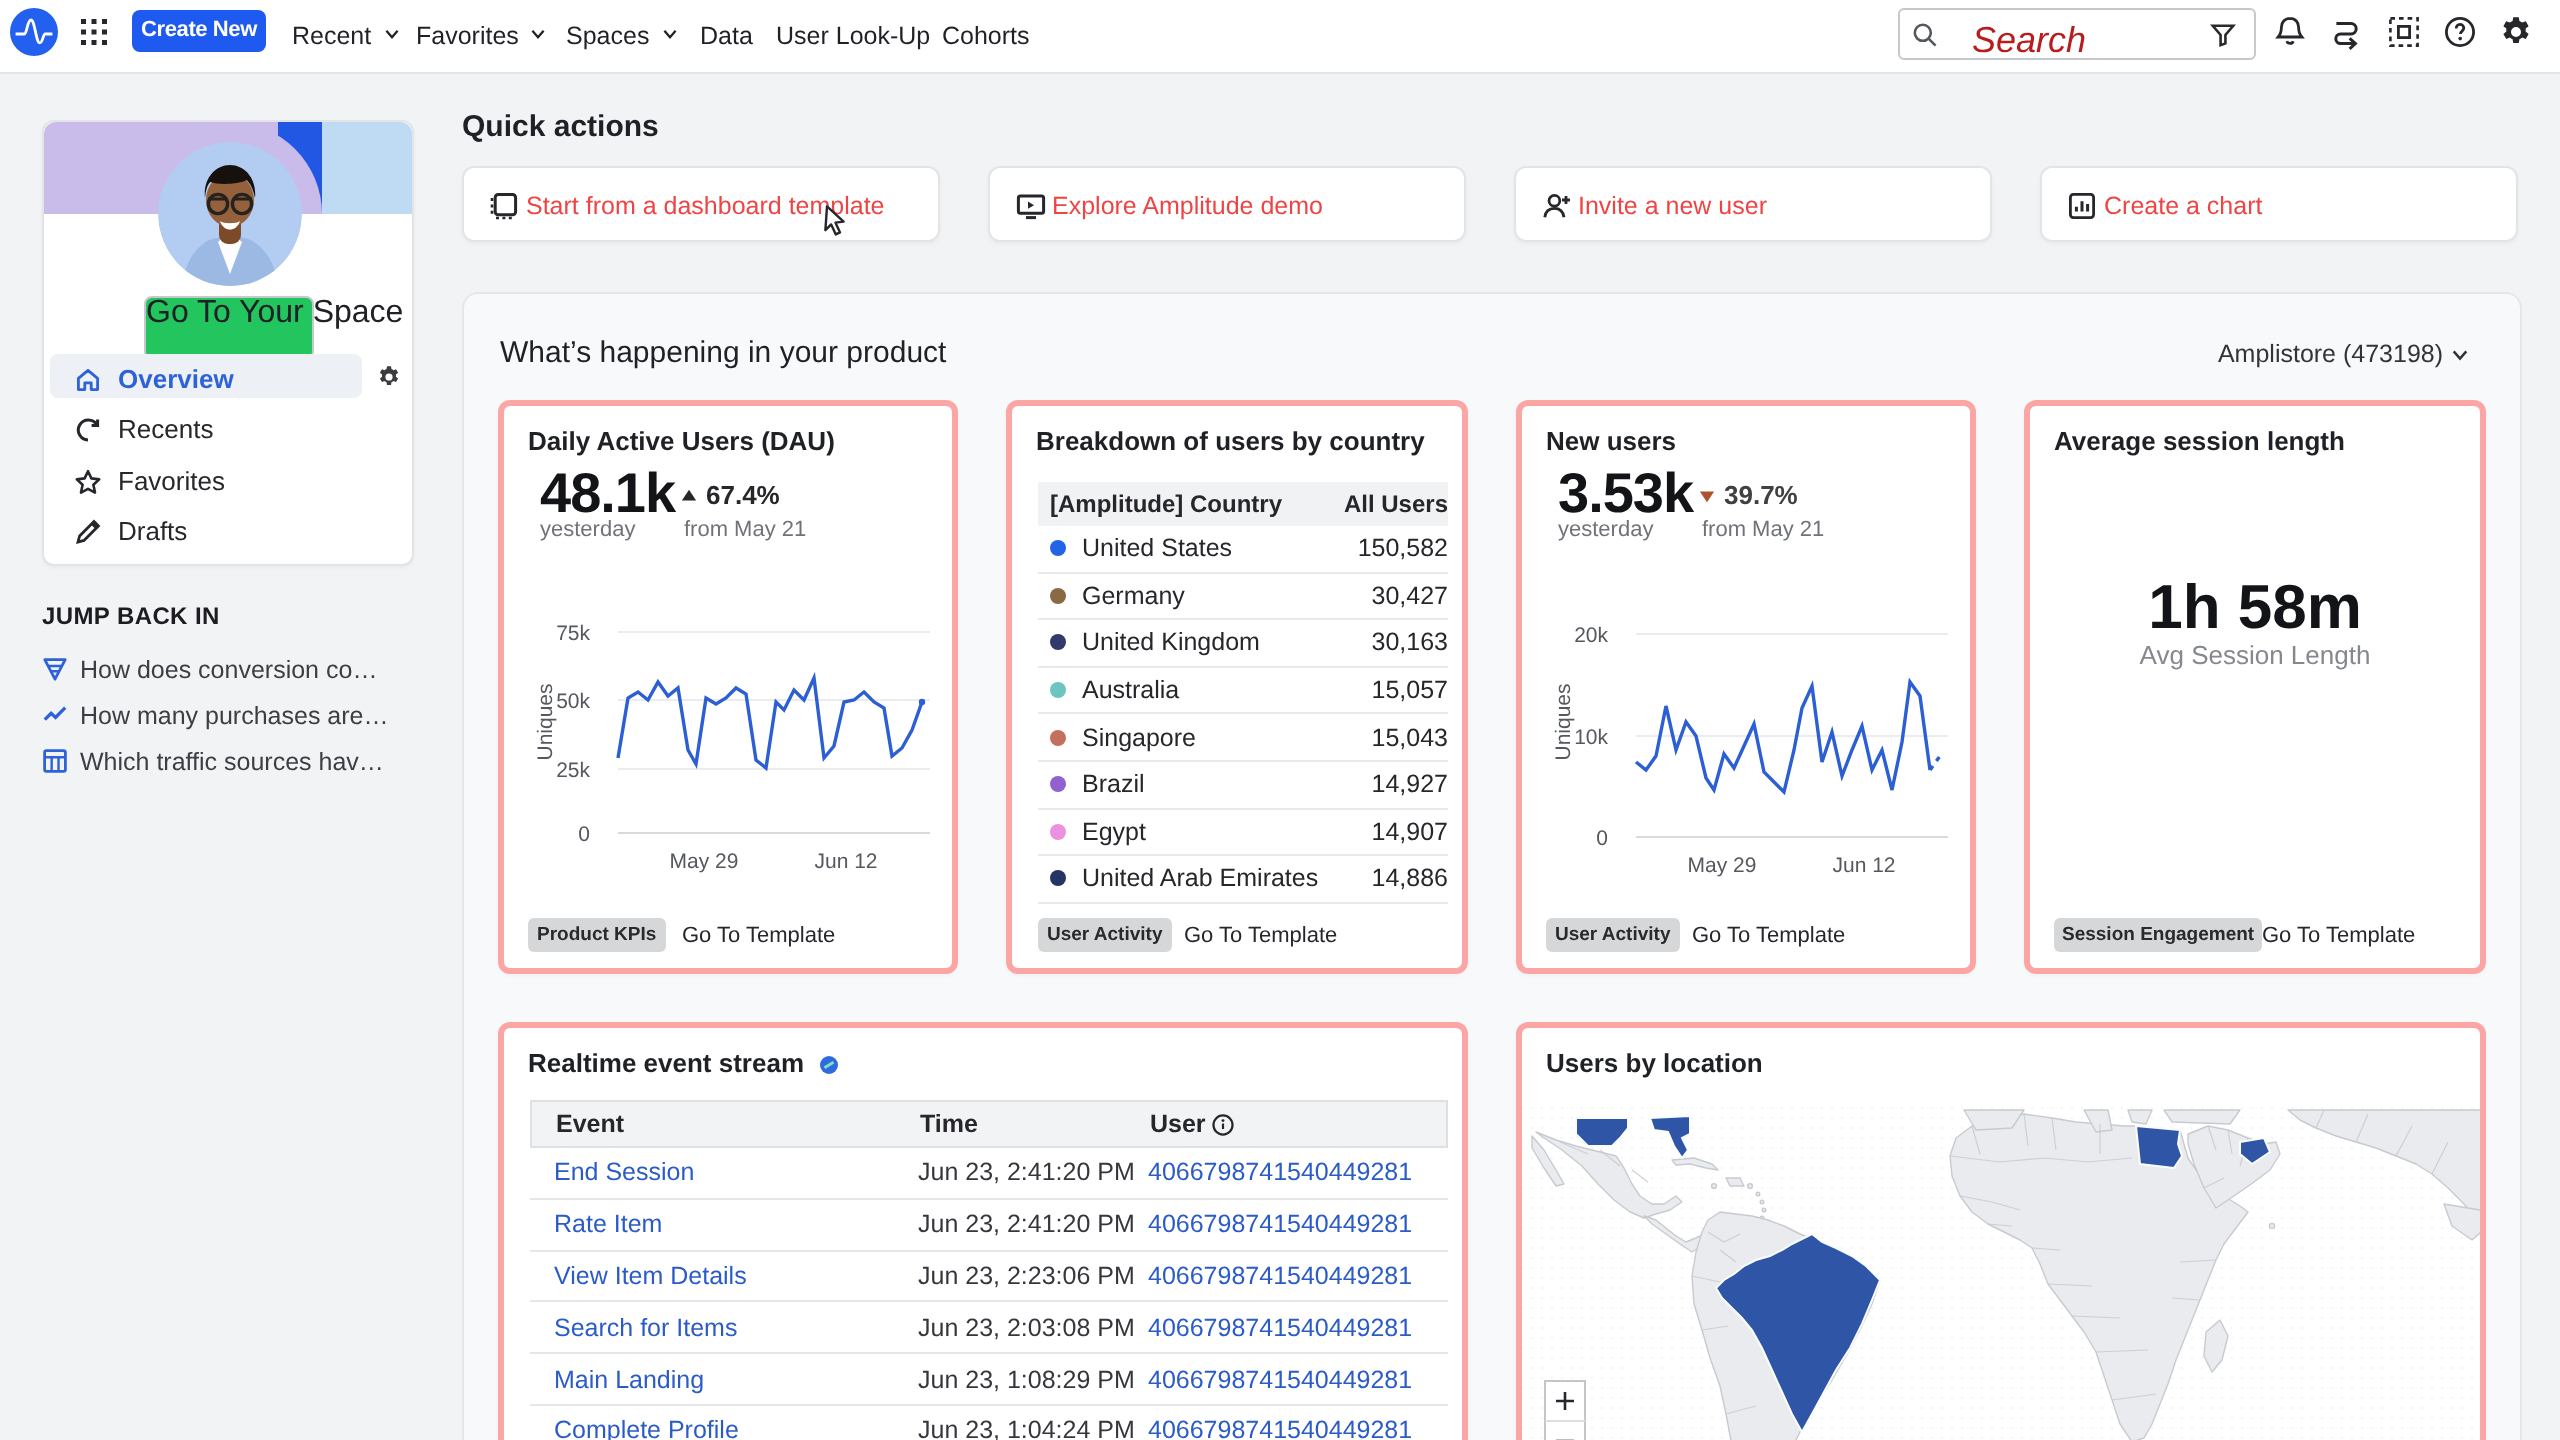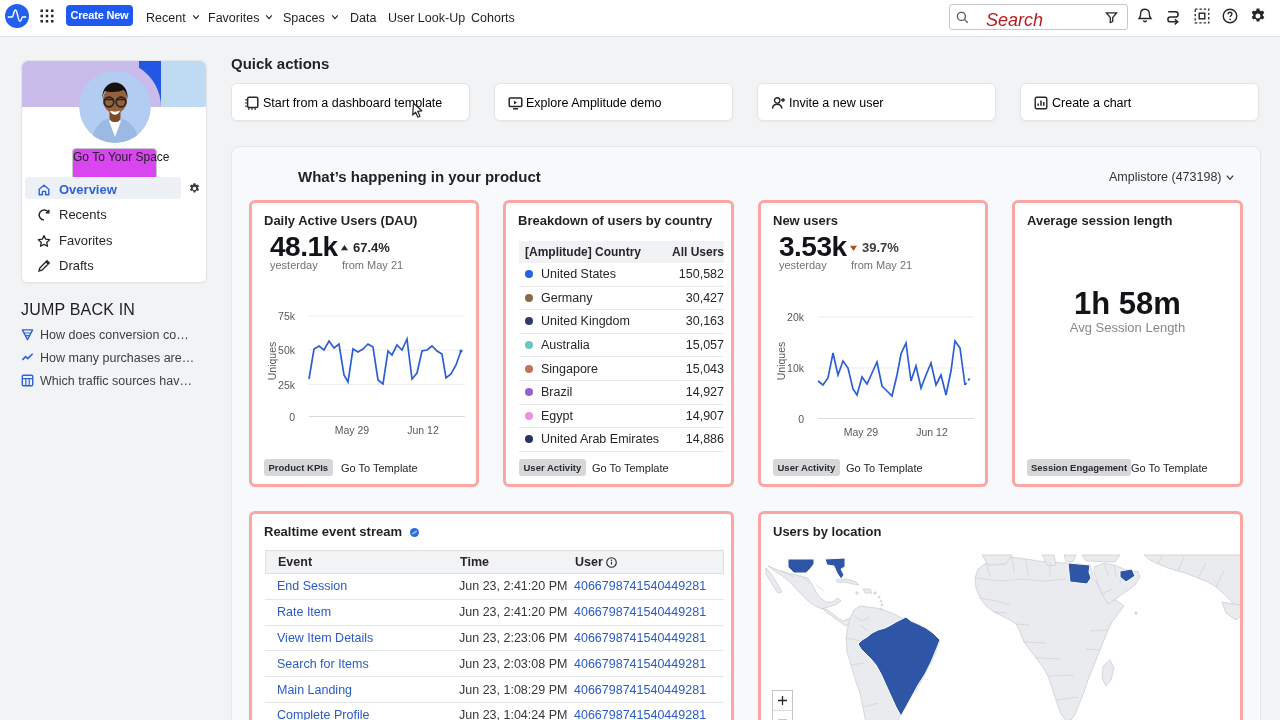--- a/index.html
+++ b/index.html
@@ -18,37 +18,37 @@
 .topicon { position:absolute; top:7px; width:18px; height:18px; }
 
 
 #profilecard { position:absolute; left:21px; top:60px; width:186px; height:223px; background:#fff; border:1px solid #e3e4e6; border-radius:6px; box-shadow:0 1px 2px rgba(0,0,0,.04); }
 #banner { position:absolute; left:0; top:0; width:184px; height:46px; border-radius:6px 6px 0 0; overflow:hidden; }
 #banner .purple { position:absolute; left:0; top:0; width:117px; height:46px; background:#c9bcea; }
 #banner .dkblue { position:absolute; left:117px; top:0; width:22px; height:46px; background:#2257e4; }
 #banner .ltblue { position:absolute; left:139px; top:0; width:45px; height:46px; background:#bedbf3; }
 #banner .arc { position:absolute; left:47px; top:0px; width:92px; height:92px; border-radius:50%; background:#c9bcea; }
 #avatar { position:absolute; left:57px; top:10px; width:72px; height:72px; border-radius:50%; overflow:hidden; }
-#gtys { position:absolute; left:50px; top:87px; width:85px; height:32px; white-space:nowrap; border:1px solid #c6c8cb; border-radius:4px; background:#d946ef; font-size:12px; text-align:center; line-height:16px; color:#202126; }
+#gtys { position:absolute; left:50px; top:87px; width:85px; height:32px; white-space:nowrap; border:1px solid #c6c8cb; border-radius:4px; background:#22c55e; font-size:16px; text-align:center; line-height:16px; color:#202126; }
 #ovrow { position:absolute; left:3px; top:116px; width:156px; height:22px; background:#edf0f4; border-radius:4px; }
 .menurow { position:absolute; left:15px; font-size:13px; color:#26262b; }
 .menurow svg { vertical-align:-3px; margin-right:8px; }
-#jumphead { position:absolute; left:21px; top:301px; font-size:16px; font-weight:normal; color:#1c1c21; letter-spacing:.2px; }
+#jumphead { position:absolute; left:21px; top:301px; font-size:12px; font-weight:bold; color:#1c1c21; letter-spacing:.2px; }
 .jumprow { position:absolute; left:21px; width:176px; font-size:12.5px; color:#3d3d43; white-space:nowrap; overflow:hidden; text-overflow:ellipsis; }
 .jumprow svg { vertical-align:-2px; margin-right:6px; }
 
 
 #qa-title { position:absolute; left:231px; top:55px; font-size:15px; font-weight:bold; color:#1f2126; }
 .qacard { position:absolute; top:83px; width:239px; height:38px; background:#fff; border:1px solid #e3e4e6; border-radius:6px; box-shadow:0 1px 2px rgba(0,0,0,.04); }
-.qacard .lbl { position:absolute; left:31px; top:12px; font-size:12.5px; color:#000000; }
+.qacard .lbl { position:absolute; left:31px; top:12px; font-size:12.5px; color:#ef4444; }
 .qacard svg.ic { position:absolute; left:13px; top:12px; }
 
 
 #panel { position:absolute; left:231px; top:146px; width:1030px; height:700px; background:#f8f9fa; border:1px solid #e5e6e8; border-radius:8px; }
-#panel-title { position:absolute; left:18px; top:21px; font-size:15px; font-weight:bold; color:#1f2126;margin-left:48px; }
+#panel-title { position:absolute; left:18px; top:21px; font-size:15px; font-weight:normal; color:#1f2126; }
 #org { position:absolute; right:25px; top:23px; font-size:12.5px; color:#333338; }
 .card { position:absolute; background:#fff; border:3px solid #fca5a5; border-radius:6px; box-shadow:0 1px 2px rgba(0,0,0,.03); }
 .cardtitle { position:absolute; left:12px; top:10px; font-size:13px; font-weight:bold; color:#1f2126; }
 .bignum { position:absolute; font-weight:bold; color:#131417; font-size:28px; letter-spacing:-.5px; }
 .subgray { position:absolute; font-size:11px; color:#6f7278; }
 .delta { position:absolute; font-size:13px; font-weight:bold; color:#26262b; }
 .tag { position:absolute; background:#d5d7d9; border-radius:3px; font-size:9.5px; font-weight:bold; color:#292a2d; padding:3px 4.5px; white-space:nowrap; }
 .gtt { position:absolute; font-size:11px; color:#26262b; }
 .axlbl { font-size:10.5px; fill:#55585e; }
 

